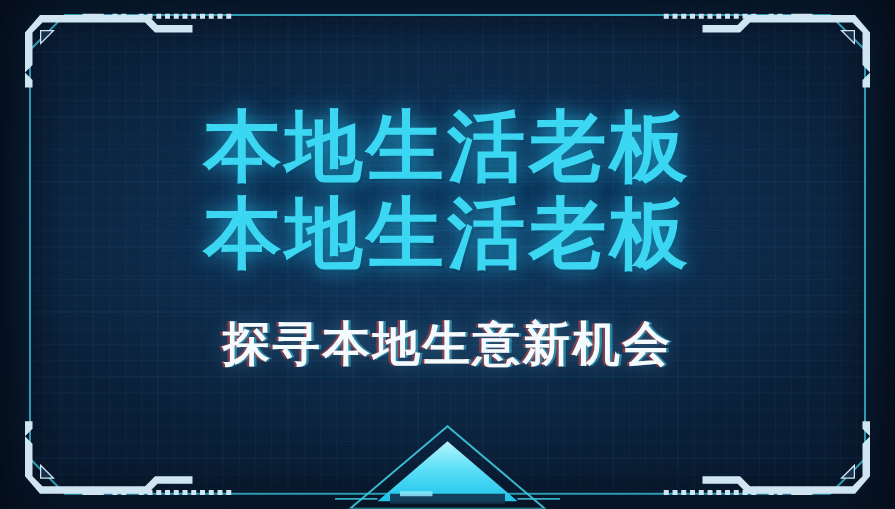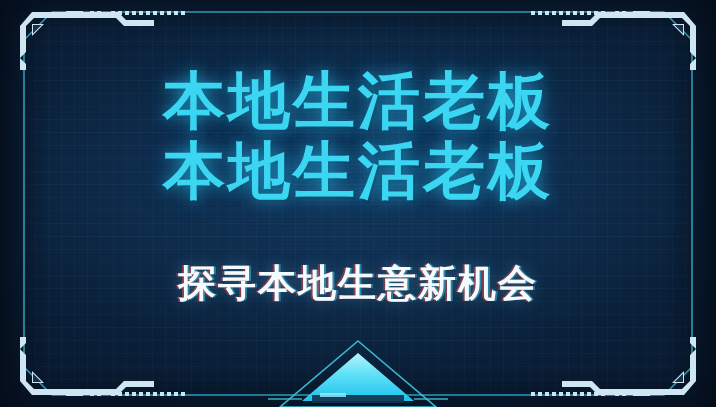--- a/index.html
+++ b/index.html
@@ -108,41 +108,41 @@
     transform: translateX(-50%);
     width: 180px;
     height: 72px;
     pointer-events: none;
   }
   .emblem svg { display:block; width:180px; height:72px; overflow: visible; }
 
   
   .content {
     position: absolute;
-    left: 0; right: 0; top: 0;
+    left: 0; right: 0; top: 16px;
     text-align: center;
   }
   .title-line {
     font-family: "DejaVu Sans", "Liberation Sans", sans-serif;
     font-weight: bold;
     font-size: 62px;
     line-height: 74px;
     letter-spacing: 3px;
     color: #3ad6f2;
     text-shadow:
       0 0 14px rgba(40,200,240,0.55),
       0 0 28px rgba(30,150,220,0.35),
       2px 2px 0 rgba(8,40,70,0.55);
     white-space: nowrap;
   }
   .title-1 { margin-top: 64px; }
   .title-2 { margin-top: -4px; }
 
   .subtitle {
-    margin-top: 52px;
+    margin-top: 28px;
     font-family: "DejaVu Sans", "Liberation Sans", sans-serif;
     font-weight: bold;
     font-size: 38px;
     line-height: 46px;
     letter-spacing: 2px;
     color: #f4fbff;
     text-shadow:
       -2px 0 0 rgba(210,60,60,0.55),
        2px 0 0 rgba(60,200,230,0.5),
        0 0 16px rgba(120,200,240,0.35);

